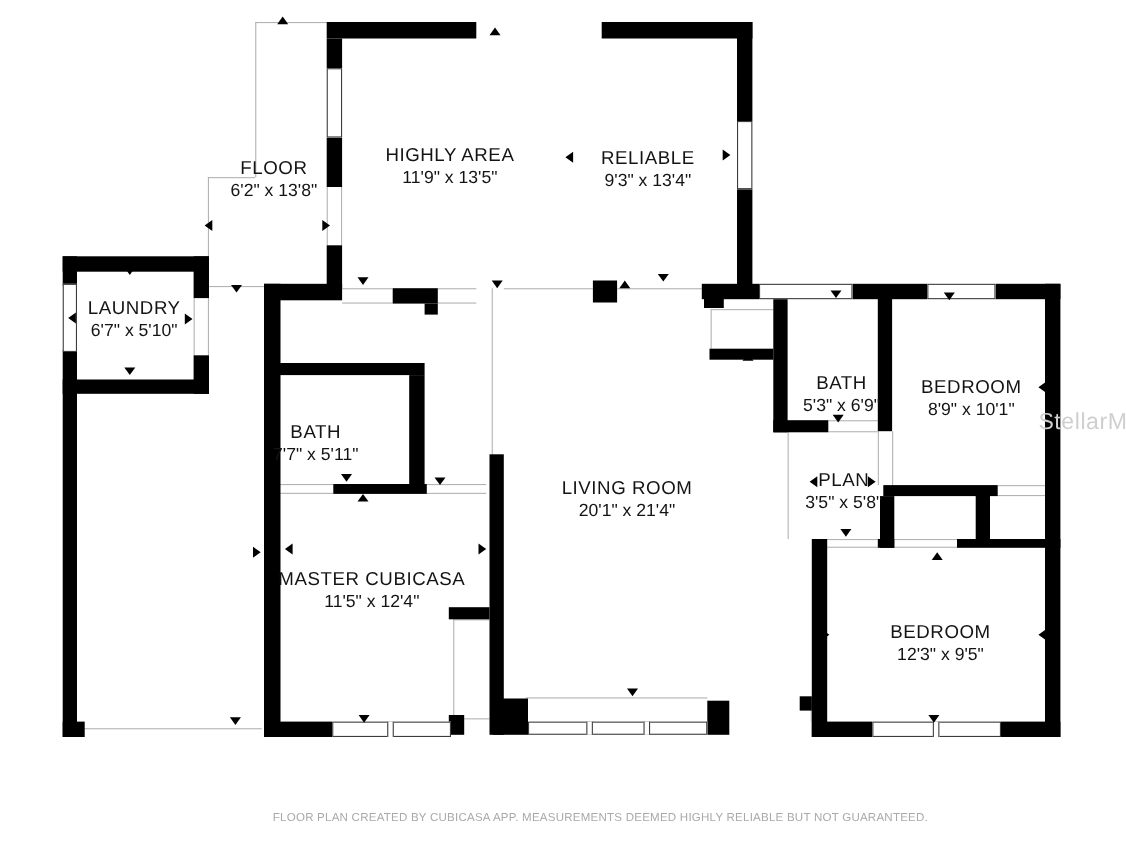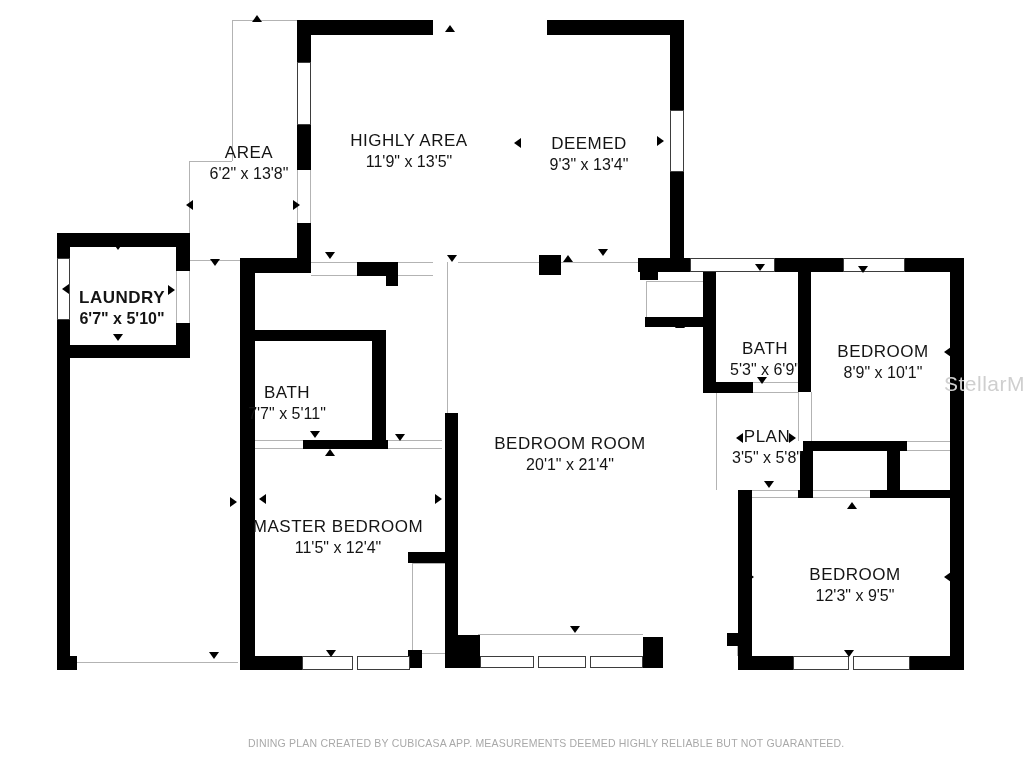--- a/index.html
+++ b/index.html
@@ -161,59 +161,59 @@
       <div class="mk right" style="left: 293px; top: 200px;"></div>
       <div class="mk right" style="left: 168px; top: 285px;"></div>
       <div class="mk right" style="left: 230px; top: 497px;"></div>
       <div class="mk right" style="left: 435px; top: 494px;"></div>
       <div class="mk right" style="left: 789px; top: 433px;"></div>
       <div class="mk right" style="left: 657px; top: 136px;"></div>
       <div class="mk right" style="left: 747px; top: 572px;"></div>
     </div>
 
   <div class="room" style="left: 249px; top: 143px;">
-    <div class="nm">AREA</div>
+    <div class="nm">FLOOR</div>
     <div class="dm">6'2" x 13'8"</div>
   </div>
   <div class="room" style="left: 409px; top: 131px;">
     <div class="nm">HIGHLY AREA</div>
     <div class="dm">11'9" x 13'5"</div>
   </div>
   <div class="room" style="left: 589px; top: 134px;">
-    <div class="nm">DEEMED</div>
+    <div class="nm">RELIABLE</div>
     <div class="dm">9'3" x 13'4"</div>
   </div>
-  <div class="room" style="left: 122px; top: 288px; font-weight: bold;">
+  <div class="room" style="left: 122px; top: 270px;">
     <div class="nm">LAUNDRY</div>
     <div class="dm">6'7" x 5'10"</div>
   </div>
   <div class="room" style="left: 287px; top: 383px;">
     <div class="nm">BATH</div>
     <div class="dm">7'7" x 5'11"</div>
   </div>
   <div class="room" style="left: 338px; top: 517px;">
-    <div class="nm">MASTER BEDROOM</div>
+    <div class="nm">MASTER CUBICASA</div>
     <div class="dm">11'5" x 12'4"</div>
   </div>
   <div class="room" style="left: 570px; top: 434px;">
-    <div class="nm">BEDROOM ROOM</div>
+    <div class="nm">LIVING ROOM</div>
     <div class="dm">20'1" x 21'4"</div>
   </div>
   <div class="room" style="left: 765px; top: 339px;">
     <div class="nm">BATH</div>
     <div class="dm">5'3" x 6'9"</div>
   </div>
   <div class="room" style="left: 883px; top: 342px;">
     <div class="nm">BEDROOM</div>
     <div class="dm">8'9" x 10'1"</div>
   </div>
   <div class="room" style="left: 767px; top: 427px;">
     <div class="nm">PLAN</div>
     <div class="dm">3'5" x 5'8"</div>
   </div>
   <div class="room" style="left: 855px; top: 565px;">
     <div class="nm">BEDROOM</div>
     <div class="dm">12'3" x 9'5"</div>
   </div>
 
-  <div id="wm-disclaimer">DINING PLAN CREATED BY CUBICASA APP. MEASUREMENTS DEEMED HIGHLY RELIABLE BUT NOT GUARANTEED.</div>
+  <div id="wm-disclaimer">FLOOR PLAN CREATED BY CUBICASA APP. MEASUREMENTS DEEMED HIGHLY RELIABLE BUT NOT GUARANTEED.</div>
   <div id="wm-stellar">StellarMLS</div>
 </div>
 
 </body></html>

